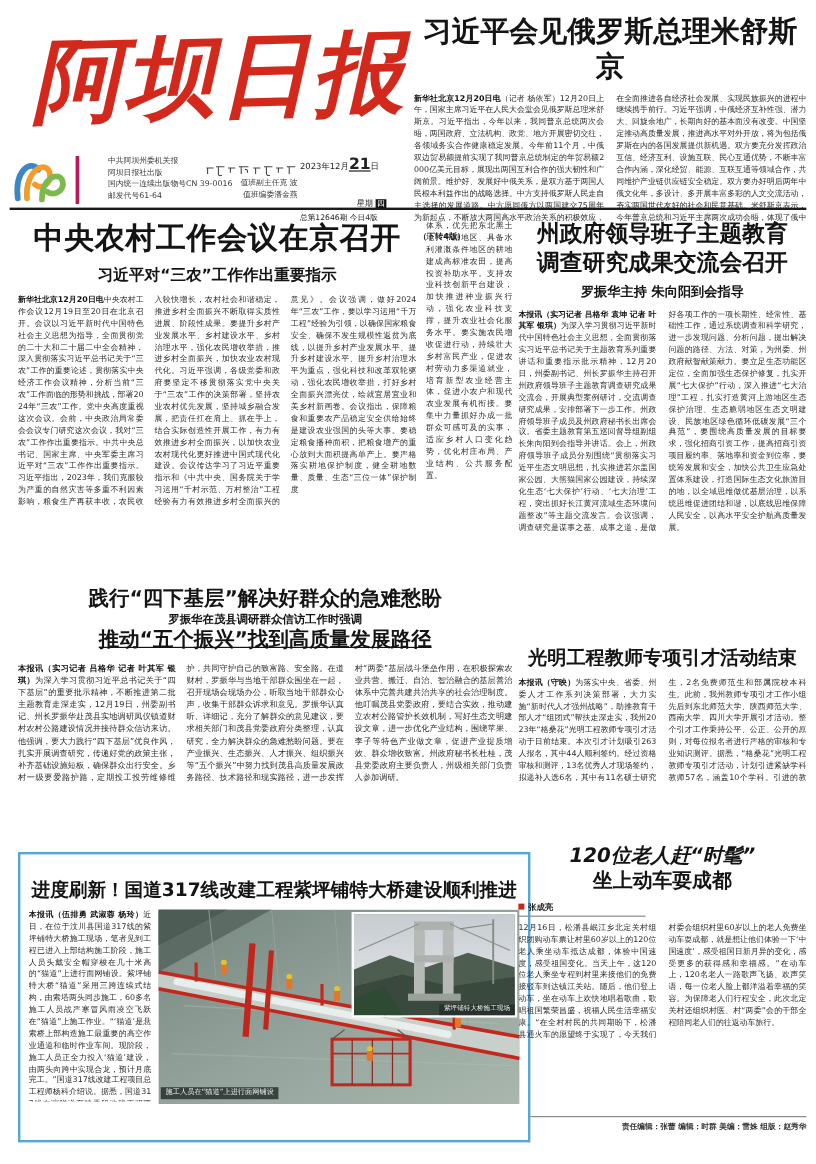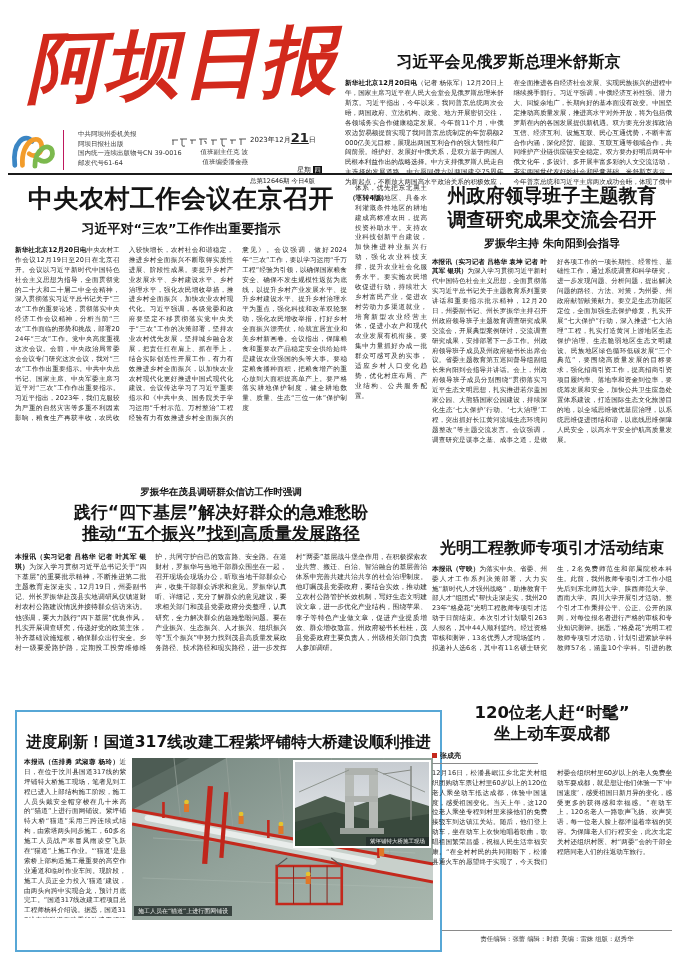--- a/index.html
+++ b/index.html
@@ -20,38 +20,38 @@
   .dutyrow{font-size:6.5px;line-height:10px;color:#3a3a3a;display:flex;width:78px;justify-content:flex-end;}
   .rule{background:#1b1b1b;}
   .weekbox{display:inline-block;width:9px;height:9px;background:#111;color:#fff;font-size:6.5px;
            line-height:9px;text-align:center;vertical-align:middle;}
   .bluebox{border:2px solid #57a7d6;}
   .caption{position:absolute;background:rgba(35,45,43,.82);color:#eceeec;font-size:6px;line-height:1.6;
            padding:0 4px;white-space:nowrap;}
   .jump{position:absolute;right:0;bottom:0;font-size:6.8px;font-weight:bold;background:#fff;padding-left:4px;color:#111;}
   .byline-row{display:flex;align-items:center;gap:3px;border-bottom:1px solid #8a8a8a;width:106px;padding-bottom:2px;}
   .byline-sq{width:5px;height:5px;background:#c4281c;}
-  .credits{font-size:6.4px;color:#333;text-align:center;}
+  .credits{font-size:6.4px;color:#333;text-align:right;font-weight:bold;}
 </style>
 </head>
 <body>
 
 <div class="page">
 
   <div class="abs masthead-title" style="left:26px;top:14px;width:320px;height:104px;">阿坝日报</div>
 
   <div class="abs" style="left:8px;top:127px;width:50px;height:44px;">
     <svg width="50" height="44" viewBox="0 0 50 46">
       <path d="M6,40 C3,16 17,6 24,15" stroke="#3b86c4" stroke-width="5" fill="none" stroke-linecap="round"></path>
       <path d="M14,40 C12,14 32,6 34,19 C35,27 27,33 21,28" stroke="#f29c2b" stroke-width="5" fill="none" stroke-linecap="round"></path>
       <path d="M27,41 C27,22 42,16 45,25 C47,33 38,39 31,34" stroke="#7cb94e" stroke-width="5" fill="none" stroke-linecap="round"></path>
     </svg>
   </div>
 
-  <div class="abs" style="left:63px;top:130px;width:120px;height:40px;border-left:1px solid #be185d;padding-left:14px;">
+  <div class="abs" style="left:63px;top:130px;width:120px;height:40px;border-left:3px solid #be185d;padding-left:24px;">
     <div class="orgline">中共阿坝州委机关报</div>
     <div class="orgline">阿坝日报社出版</div>
     <div class="orgline">国内统一连续出版物号CN 39-0016</div>
     <div class="orgline">邮发代号61-64</div>
   </div>
 
   <div class="abs" style="left:170px;top:132px;width:80px;height:12px;">
     <svg width="78" height="10" viewBox="0 0 78 10">
       <path d="M2,3 h6 M3,3 v5 M10,2 h7 M12,2 v6 q0,2 3,1 M20,3 h6 M22,3 v4 M29,2 h8 M31,2 v6 M34,4 q3,0 2,3
                M41,3 h6 M43,3 v5 M50,2 h7 M52,2 v5 q0,3 3,2 M60,3 h6 M62,3 v4 M69,2 h7 M71,2 v6" stroke="#444" stroke-width="0.9" fill="none"></path>
@@ -73,43 +73,43 @@
       <span>2023年12月</span><span style="font-size:13px;font-weight:bold;text-decoration:underline;">21</span><span>日</span>
     </div>
     <div style="font-size:6.8px;margin-top:20px;text-align:right;padding-right:18px;">
       <span>星期</span>
       <span class="weekbox">四</span>
     </div>
     <div style="font-size:6.4px;margin-top:2px;white-space:nowrap;">总第12646期  今日4版</div>
   </div>
 
   <div class="abs" style="left:345px;top:12px;width:327px;">
-    <div class="hl" style="font-size:16px;line-height:1.2;margin-top:40px;">习近平会见俄罗斯总理米舒斯京</div>
+    <div class="hl" style="font-size:24px;line-height:1.2;">习近平会见俄罗斯总理米舒斯京</div>
     <div class="cjk-body cols2" style="height:114px;margin-top:8px;position:relative;">
       <b class="dl">新华社北京12月20日电</b><span>（记者 杨依军）12月20日上午，国家主席习近平在人民大会堂会见俄罗斯总理米舒斯京。习近平指出，今年以来，我同普京总统两次会晤，两国政府、立法机构、政党、地方开展密切交往，各领域务实合作健康稳定发展。今年前11个月，中俄双边贸易额提前实现了我同普京总统制定的年贸易额2000亿美元目标，展现出两国互利合作的强大韧性和广阔前景。维护好、发展好中俄关系，是双方基于两国人民根本利益作出的战略选择。中方支持俄罗斯人民走自主选择的发展道路。中方愿同俄方以两国建交75周年为新起点，不断放大两国高水平政治关系的积极效应，在全面推进各自经济社会发展、实现民族振兴的进程中继续携手前行。习近平强调，中俄经济互补性强、潜力大、回旋余地广，长期向好的基本面没有改变。中国坚定推动高质量发展，推进高水平对外开放，将为包括俄罗斯在内的各国发展提供新机遇。双方要充分发挥政治互信、经济互利、设施互联、民心互通优势，不断丰富合作内涵，深化经贸、能源、互联互通等领域合作，共同维护产业链供应链安全稳定。双方要办好明后两年中俄文化年，多设计、多开展丰富多彩的人文交流活动，夯实两国世代友好的社会和民意基础。米舒斯京表示，今年普京总统和习近平主席两次成功会晤，体现了俄中双方致力于深化全面战略协作伙伴关系的坚定意愿。俄方愿同中方认真落实两国元首达成的各项重要共识。俄方对两国双边务实合作稳健增长感到满意，愿同中方进一步挖掘潜力，拓展经贸、能源、互联互通等领域合作，办好文化年，巩固两国人民世代友好。俄方真诚祝贺中国在习近平主席领导下取得的伟大成就，祝愿中国人民幸福安康！希望新的一年里俄中关系取得新的发展。</span>
     </div>
     <div class="jump" style="position:static;text-align:left;">（下转4版）</div>
   </div>
 
   <div class="abs rule" style="left:8px;top:173px;width:664px;height:2px;"></div>
 
   <div class="abs" style="left:15px;top:182px;width:412px;height:296px;">
     <div class="hl" style="width:332px;font-size:25px;letter-spacing:0.5px;font-family:Liberation Mono, monospace;">中央农村工作会议在京召开</div>
     <div class="hl" style="width:332px;font-size:13px;margin-top:5px;text-align:center;">习近平对“三农”工作作出重要指示</div>
     <div class="cjk-body cols3" style="width:332px;height:228px;margin-top:8px;">
       <b class="dl">新华社北京12月20日电</b><span>中央农村工作会议12月19日至20日在北京召开。会议以习近平新时代中国特色社会主义思想为指导，全面贯彻党的二十大和二十届二中全会精神，深入贯彻落实习近平总书记关于“三农”工作的重要论述，贯彻落实中央经济工作会议精神，分析当前“三农”工作面临的形势和挑战，部署2024年“三农”工作。党中央高度重视这次会议。会前，中央政治局常委会会议专门研究这次会议，我对“三农”工作作出重要指示。中共中央总书记、国家主席、中央军委主席习近平对“三农”工作作出重要指示。习近平指出，2023年，我们克服较为严重的自然灾害等多重不利因素影响，粮食生产再获丰收，农民收入较快增长，农村社会和谐稳定，推进乡村全面振兴不断取得实质性进展、阶段性成果。要提升乡村产业发展水平、乡村建设水平、乡村治理水平，强化农民增收举措，推进乡村全面振兴，加快农业农村现代化。习近平强调，各级党委和政府要坚定不移贯彻落实党中央关于“三农”工作的决策部署，坚持农业农村优先发展，坚持城乡融合发展，把责任扛在肩上、抓在手上，结合实际创造性开展工作，有力有效推进乡村全面振兴，以加快农业农村现代化更好推进中国式现代化建设。会议传达学习了习近平重要指示和《中共中央、国务院关于学习运用“千村示范、万村整治”工程经验有力有效推进乡村全面振兴的意见》。会议强调，做好2024年“三农”工作，要以学习运用“千万工程”经验为引领，以确保国家粮食安全、确保不发生规模性返贫为底线，以提升乡村产业发展水平、提升乡村建设水平、提升乡村治理水平为重点，强化科技和改革双轮驱动，强化农民增收举措，打好乡村全面振兴漂亮仗，绘就宜居宜业和美乡村新画卷。会议指出，保障粮食和重要农产品稳定安全供给始终是建设农业强国的头等大事。要稳定粮食播种面积，把粮食增产的重心放到大面积提高单产上。要严格落实耕地保护制度，健全耕地数量、质量、生态“三位一体”保护制度</span>
     </div>
     <div class="cjk-body abs" style="right:0;top:2px;width:72px;height:292px;">
       <span>体系，优先把东北黑土地、平原地区、具备水利灌溉条件地区的耕地建成高标准农田，提高投资补助水平。支持农业科技创新平台建设，加快推进种业振兴行动，强化农业科技支撑，提升农业社会化服务水平。要实施农民增收促进行动，持续壮大乡村富民产业，促进农村劳动力多渠道就业，培育新型农业经营主体，促进小农户和现代农业发展有机衔接。要集中力量抓好办成一批群众可感可及的实事，适应乡村人口变化趋势，优化村庄布局、产业结构、公共服务配置。</span>
     </div>
   </div>
 
   <div class="abs" style="left:15px;top:486px;width:412px;">
+    <div class="hl" style="font-size:17px;line-height:1.25;margin-top:3px;">践行“四下基层”解决好群众的急难愁盼</div>
     <div class="hl" style="font-size:9.5px;">罗振华在茂县调研群众信访工作时强调</div>
-    <div class="hl" style="font-size:17px;line-height:1.25;margin-top:3px;">践行“四下基层”解决好群众的急难愁盼</div>
     <div class="hl" style="font-size:17px;line-height:1.25;text-decoration:underline;">推动“五个振兴”找到高质量发展路径</div>
     <div class="cjk-body cols3" style="height:150px;margin-top:7px;font-size:6.8px;">
       <b class="dl">本报讯（实习记者 吕格华 记者 叶其军 银琪）</b><span>为深入学习贯彻习近平总书记关于“四下基层”的重要批示精神，不断推进第二批主题教育走深走实，12月19日，州委副书记、州长罗振华赴茂县实地调研凤仪镇道财村农村公路建设情况并接待群众信访来访。他强调，要大力践行“四下基层”优良作风，扎实开展调查研究，传递好党的政策主张，补齐基础设施短板，确保群众出行安全。乡村一级要爱路护路，定期投工投劳维修维护，共同守护自己的致富路、安全路。在道财村，罗振华与当地干部群众围坐在一起，召开现场会现场办公，听取当地干部群众心声，收集干部群众诉求和意见。罗振华认真听、详细记，充分了解群众的意见建议，要求相关部门和茂县党委政府分类整理，认真研究，全力解决群众的急难愁盼问题。要在产业振兴、生态振兴、人才振兴、组织振兴等“五个振兴”中努力找到茂县高质量发展政务路径、技术路径和现实路径，进一步发挥村“两委”基层战斗堡垒作用，在积极探索农业共营、搬迁、自治、智治融合的基层善治体系中完善共建共治共享的社会治理制度。他叮嘱茂县党委政府，要结合实效，推动建立农村公路管护长效机制，写好生态文明建设文章，进一步优化产业结构，围绕苹果、李子等特色产业做文章，促进产业提质增效、群众增收致富。州政府秘书长杜桂，茂县党委政府主要负责人，州级相关部门负责人参加调研。</span>
     </div>
   </div>
 
   <div class="abs bluebox" style="left:15px;top:710px;width:409px;height:198px;padding:20px 7px;">
     <div class="hl" style="font-size:15.5px;">进度刷新！国道317线改建工程紫坪铺特大桥建设顺利推进</div>
     <div style="display:flex;margin-top:5px;">
       <div class="cjk-body" style="width:102px;height:160px;flex:none;">
@@ -230,21 +230,21 @@
     </div>
 
     <div class="abs" style="left:0;top:356px;width:240px;">
       <div class="hl" style="font-size:16px;line-height:1.3;">光明工程教师专项引才活动结束</div>
       <div class="cjk-body cols2" style="height:98px;margin-top:6px;">
         <b class="dl">本报讯（守映）</b><span>为落实中央、省委、州委人才工作系列决策部署，大力实施“新时代人才强州战略”，助推教育干部人才“组团式”帮扶走深走实，我州2023年“格桑花”光明工程教师专项引才活动于日前结束。本次引才计划吸引263人报名，其中44人顺利签约。经过资格审核和测评，13名优秀人才现场签约，拟递补人选6名，其中有11名硕士研究生，2名免费师范生和部属院校本科生。此前，我州教师专项引才工作小组先后到东北师范大学、陕西师范大学、西南大学、四川大学开展引才活动。整个引才工作秉持公平、公正、公开的原则，对每位报名者进行严格的审核和专业知识测评。据悉，“格桑花”光明工程教师专项引才活动，计划引进紧缺学科教师57名，涵盖10个学科。引进的教师享受相应的政治待遇，发放“阿坝英才绿卡”，享受高层次人才待遇和人才保障住房待遇，按照标准一次性发放8—30万元的安家补助，并按标准每人每月发放1000—4000元不等的岗位津贴金。此外，还可按规定破格参加相应专业技术职务任职资格申报和评审。此次引才不仅为我州引入了一批高层次的教育人才，也将为我州教育事业注入新的活力和动力。</span>
       </div>
     </div>
 
     <div class="abs" style="left:0;top:520px;width:240px;">
-      <div class="hl" style="font-size:16.5px;line-height:1.3;">120位老人赶“时髦”</div>
+      <div class="hl" style="font-size:16.5px;line-height:1.3;font-style:italic;">120位老人赶“时髦”</div>
       <div class="hl" style="font-size:16.5px;line-height:1.3;">坐上动车耍成都</div>
       <div class="byline-row" style="margin-top:6px;">
         <span class="byline-sq"></span>
         <span style="font-size:7px;font-weight:bold;color:#222;">张成亮</span>
       </div>
       <div class="cjk-body cols2" style="height:152px;margin-top:5px;">
         <span>12月16日，松潘县岷江乡北定关村组织团购动车票让村里60岁以上的120位老人乘坐动车抵达成都，体验中国速度，感受祖国变化。当天上午，这120位老人乘坐专程到村里来接他们的免费接驳车到达镇江关站。随后，他们登上动车，坐在动车上欢快地唱着歌曲，歌唱祖国繁荣昌盛，祝福人民生活幸福安康。“在全村村民的共同期盼下，松潘县通火车的愿望终于实现了，今天我们村委会组织村里60岁以上的老人免费坐动车耍成都，就是想让他们体验一下‘中国速度’，感受祖国日新月异的变化，感受更多的获得感和幸福感。”在动车上，120名老人一路歌声飞扬、欢声笑语，每一位老人脸上都洋溢着幸福的笑容。为保障老人们行程安全，此次北定关村还组织村医、村“两委”会的干部全程陪同老人们的往返动车旅行。</span>
       </div>
     </div>
 

